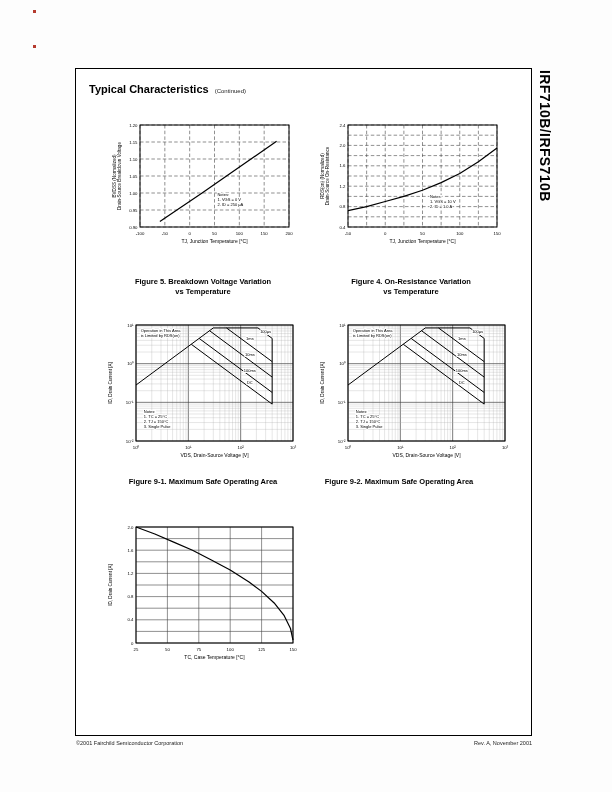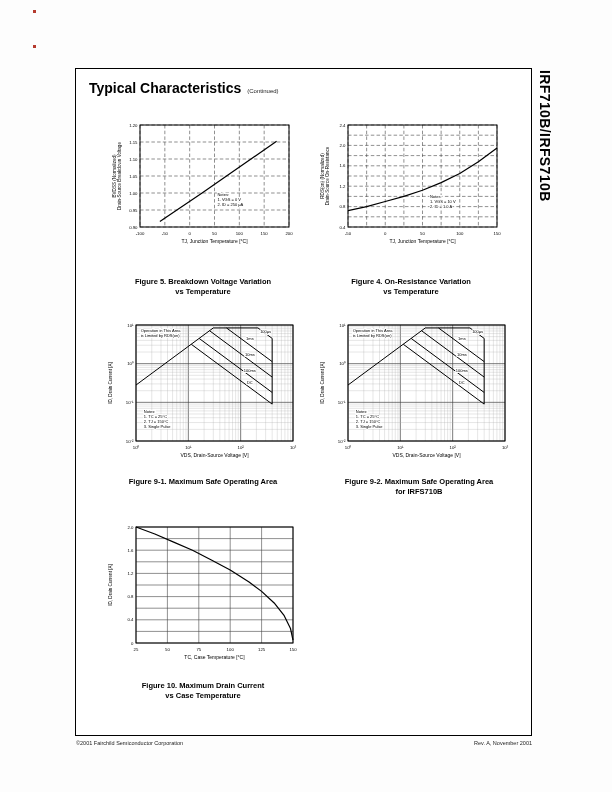--- a/index.html
+++ b/index.html
@@ -1,31 +1,31 @@
 <!DOCTYPE html>
 <html><head>
 <meta charset="utf-8">
 <style>
   *{margin:0;padding:0;box-sizing:border-box}
   html,body{width:612px;height:792px;background:#fdfdfd;font-family:"Liberation Sans",sans-serif;position:relative;overflow:hidden}
   .sheet{position:absolute;left:75px;top:68px;width:457px;height:668px;border:1px solid #000;background:#fff}
   .hdr{position:absolute;left:13px;top:10px;white-space:nowrap}
-  .hdr .title{font-weight:bold;font-size:14px;color:#000}
+  .hdr .title{font-weight:bold;font-size:11px;color:#000}
   .hdr .cont{font-size:6px;color:#222;margin-left:6px}
   .chart{position:absolute;background:#fff}
   #c-fig7{left:34px;top:50px;width:185px;height:140px}
   #c-fig8{left:242px;top:50px;width:185px;height:140px}
   #c-fig9_1{left:30px;top:250px;width:195px;height:158px}
   #c-fig9_2{left:242px;top:250px;width:195px;height:158px}
   #c-fig10{left:30px;top:452px;width:195px;height:158px}
   .cap{position:absolute;text-align:center;font-weight:bold;font-size:7.5px;line-height:9.5px;color:#000}
   #cap-fig7{left:20px;top:208px;width:214px}
   #cap-fig8{left:228px;top:208px;width:214px}
   #cap-fig9_1{left:20px;top:408px;width:214px}
-  #cap-fig9_2{left:236px;top:408px;width:214px}
+  #cap-fig9_2{left:216px;top:408px;width:214px}
   #cap-fig10{left:20px;top:612px;width:214px}
   .side{position:absolute;left:553px;top:70px;transform:rotate(90deg);transform-origin:0 0;font-weight:bold;font-size:14px;letter-spacing:.4px;white-space:nowrap;color:#000}
   .foot{position:absolute;top:740px;font-size:5.5px;color:#222;white-space:nowrap}
   .footl{left:76px}
   .footr{right:80px}
   .artifact{position:absolute;width:3px;height:3px;background:#b53a2e}
   .a1{left:33px;top:10px}
   .a2{left:33px;top:45px}
 </style>
 </head>
@@ -341,23 +341,18 @@
   </div>
   <div class="cap" id="cap-fig8">
     <div>Figure 4. On-Resistance Variation</div>
     <div>vs Temperature</div>
   </div>
   <div class="cap" id="cap-fig9_1">
     <div>Figure 9-1. Maximum Safe Operating Area</div>
   </div>
   <div class="cap" id="cap-fig9_2">
     <div>Figure 9-2. Maximum Safe Operating Area</div>
-    <div>for IRFS710B</div>
-  </div>
-  <div class="cap" id="cap-fig10">
-    <div>Figure 10. Maximum Drain Current</div>
-    <div>vs Case Temperature</div>
   </div>
 </div>
 
 <div class="side">IRF710B/IRFS710B</div>
 <div class="foot footl">©2001 Fairchild Semiconductor Corporation</div>
 <div class="foot footr">Rev. A, November 2001</div>
 
 </body></html>

